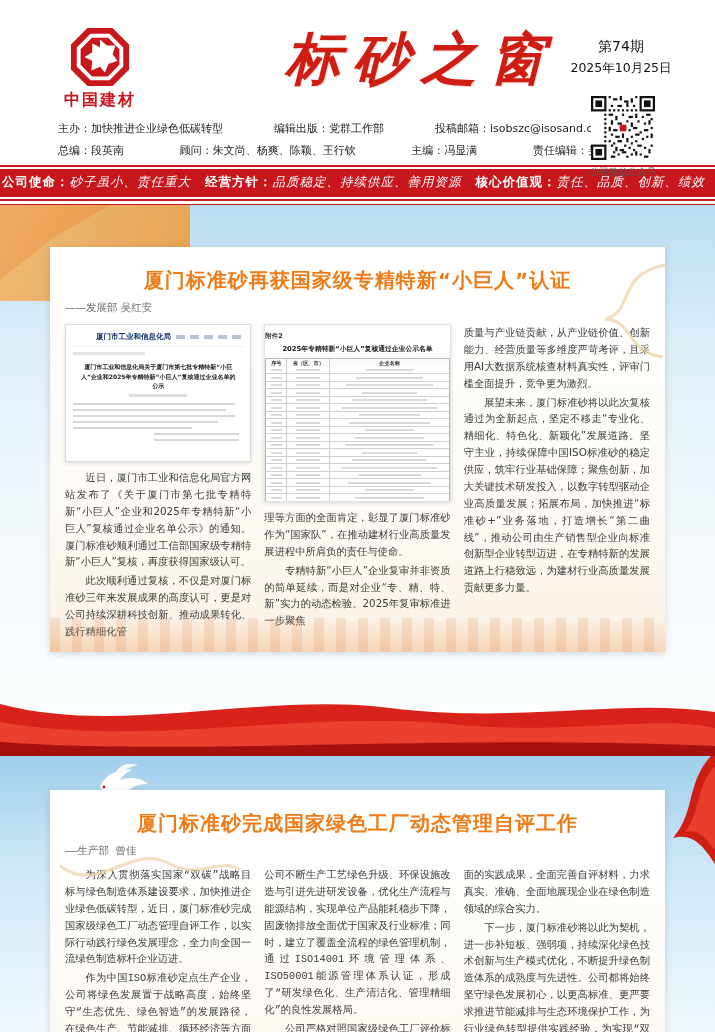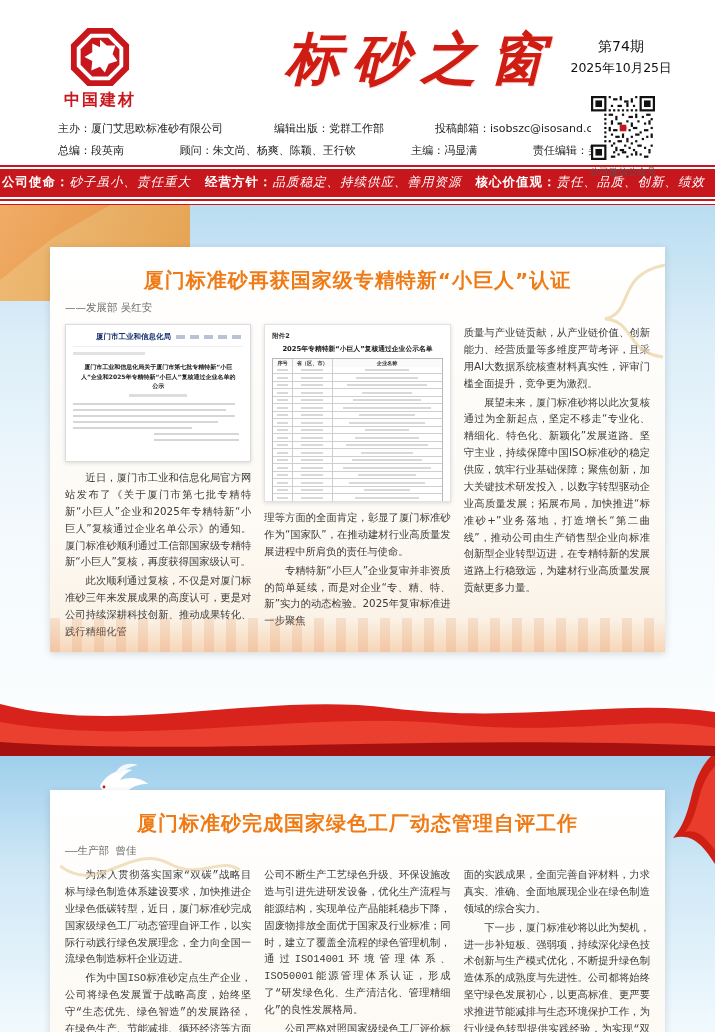--- a/index.html
+++ b/index.html
@@ -69,21 +69,21 @@
   .web-nav{flex:1;height:4px;background:repeating-linear-gradient(90deg,#b9c2d6 0 9px,transparent 9px 14px);}
   .web-crumb{width:42%;height:3px;background:#e2e2e2;margin:5px 0 7px;}
   .web-title{font-size:6px;font-weight:bold;color:#222;text-align:center;line-height:1.55;margin:0 6px 4px;}
   .web-meta{width:34%;height:2.5px;background:#ddd;margin:0 auto 6px;}
   .skel{height:2.5px;background:#d6d6d6;margin-bottom:3.5px;}
   .w95{width:95%;} .w90{width:90%;} .w85{width:85%;} .w70{width:70%;} .w50{width:50%;}
   .right-skel{margin-left:auto;margin-right:4px;}
 
   
   .fig-table{background:#fff;border:1px solid #e2e2e2;box-shadow:0 1px 4px rgba(0,0,0,.14);
-        height:164px;padding:6px 7px;margin-bottom:7px;overflow:hidden;}
+        height:164px;padding:6px 0;margin-bottom:7px;overflow:hidden;}
   .tbl-att{font-size:6.5px;font-weight:bold;color:#333;}
   .tbl-title{font-size:6.8px;font-weight:bold;color:#222;text-align:center;margin:2px 0 3px;}
   .tbl{border:1px solid #b9b9b9;}
   .trow{display:flex;border-top:1px solid #cfcfcf;height:6.5px;align-items:center;}
   .trow:first-child{border-top:none;}
   .trow.hdr{height:8px;background:#fafafa;font-weight:bold;}
   .tc{display:flex;align-items:center;justify-content:center;height:100%;border-left:1px solid #cfcfcf;
       font-size:5.2px;color:#333;overflow:hidden;white-space:nowrap;}
   .tc:first-child{border-left:none;}
   .tc1{width:11%;} .tc2{width:23%;} .tc3{flex:1;}
@@ -219,21 +219,21 @@
             <rect x="26" y="25" width="1" height="1"></rect>
             <rect x="9" y="27" width="2" height="1"></rect>
         </g>
         <rect x="13" y="13" width="3" height="3" fill="#c8161d"></rect>
       </svg>
       <div class="qr-caption">公司微信公众号</div>
     </div>
 
     <div class="info-lines">
       <div class="info-row">
-        <span>主办：厦门艾思欧标准砂有限公司</span>
+        <span>主办：加快推进企业绿色低碳转型</span>
         <span>编辑出版：党群工作部</span>
         <span>投稿邮箱：isobszc@isosand.com</span>
       </div>
       <div class="info-row">
         <span>总编：段英南</span>
         <span>顾问：朱文尚、杨爽、陈颖、王行钦</span>
         <span>主编：冯显满</span>
         <span>责任编辑：吴晨</span>
       </div>
     </div>

